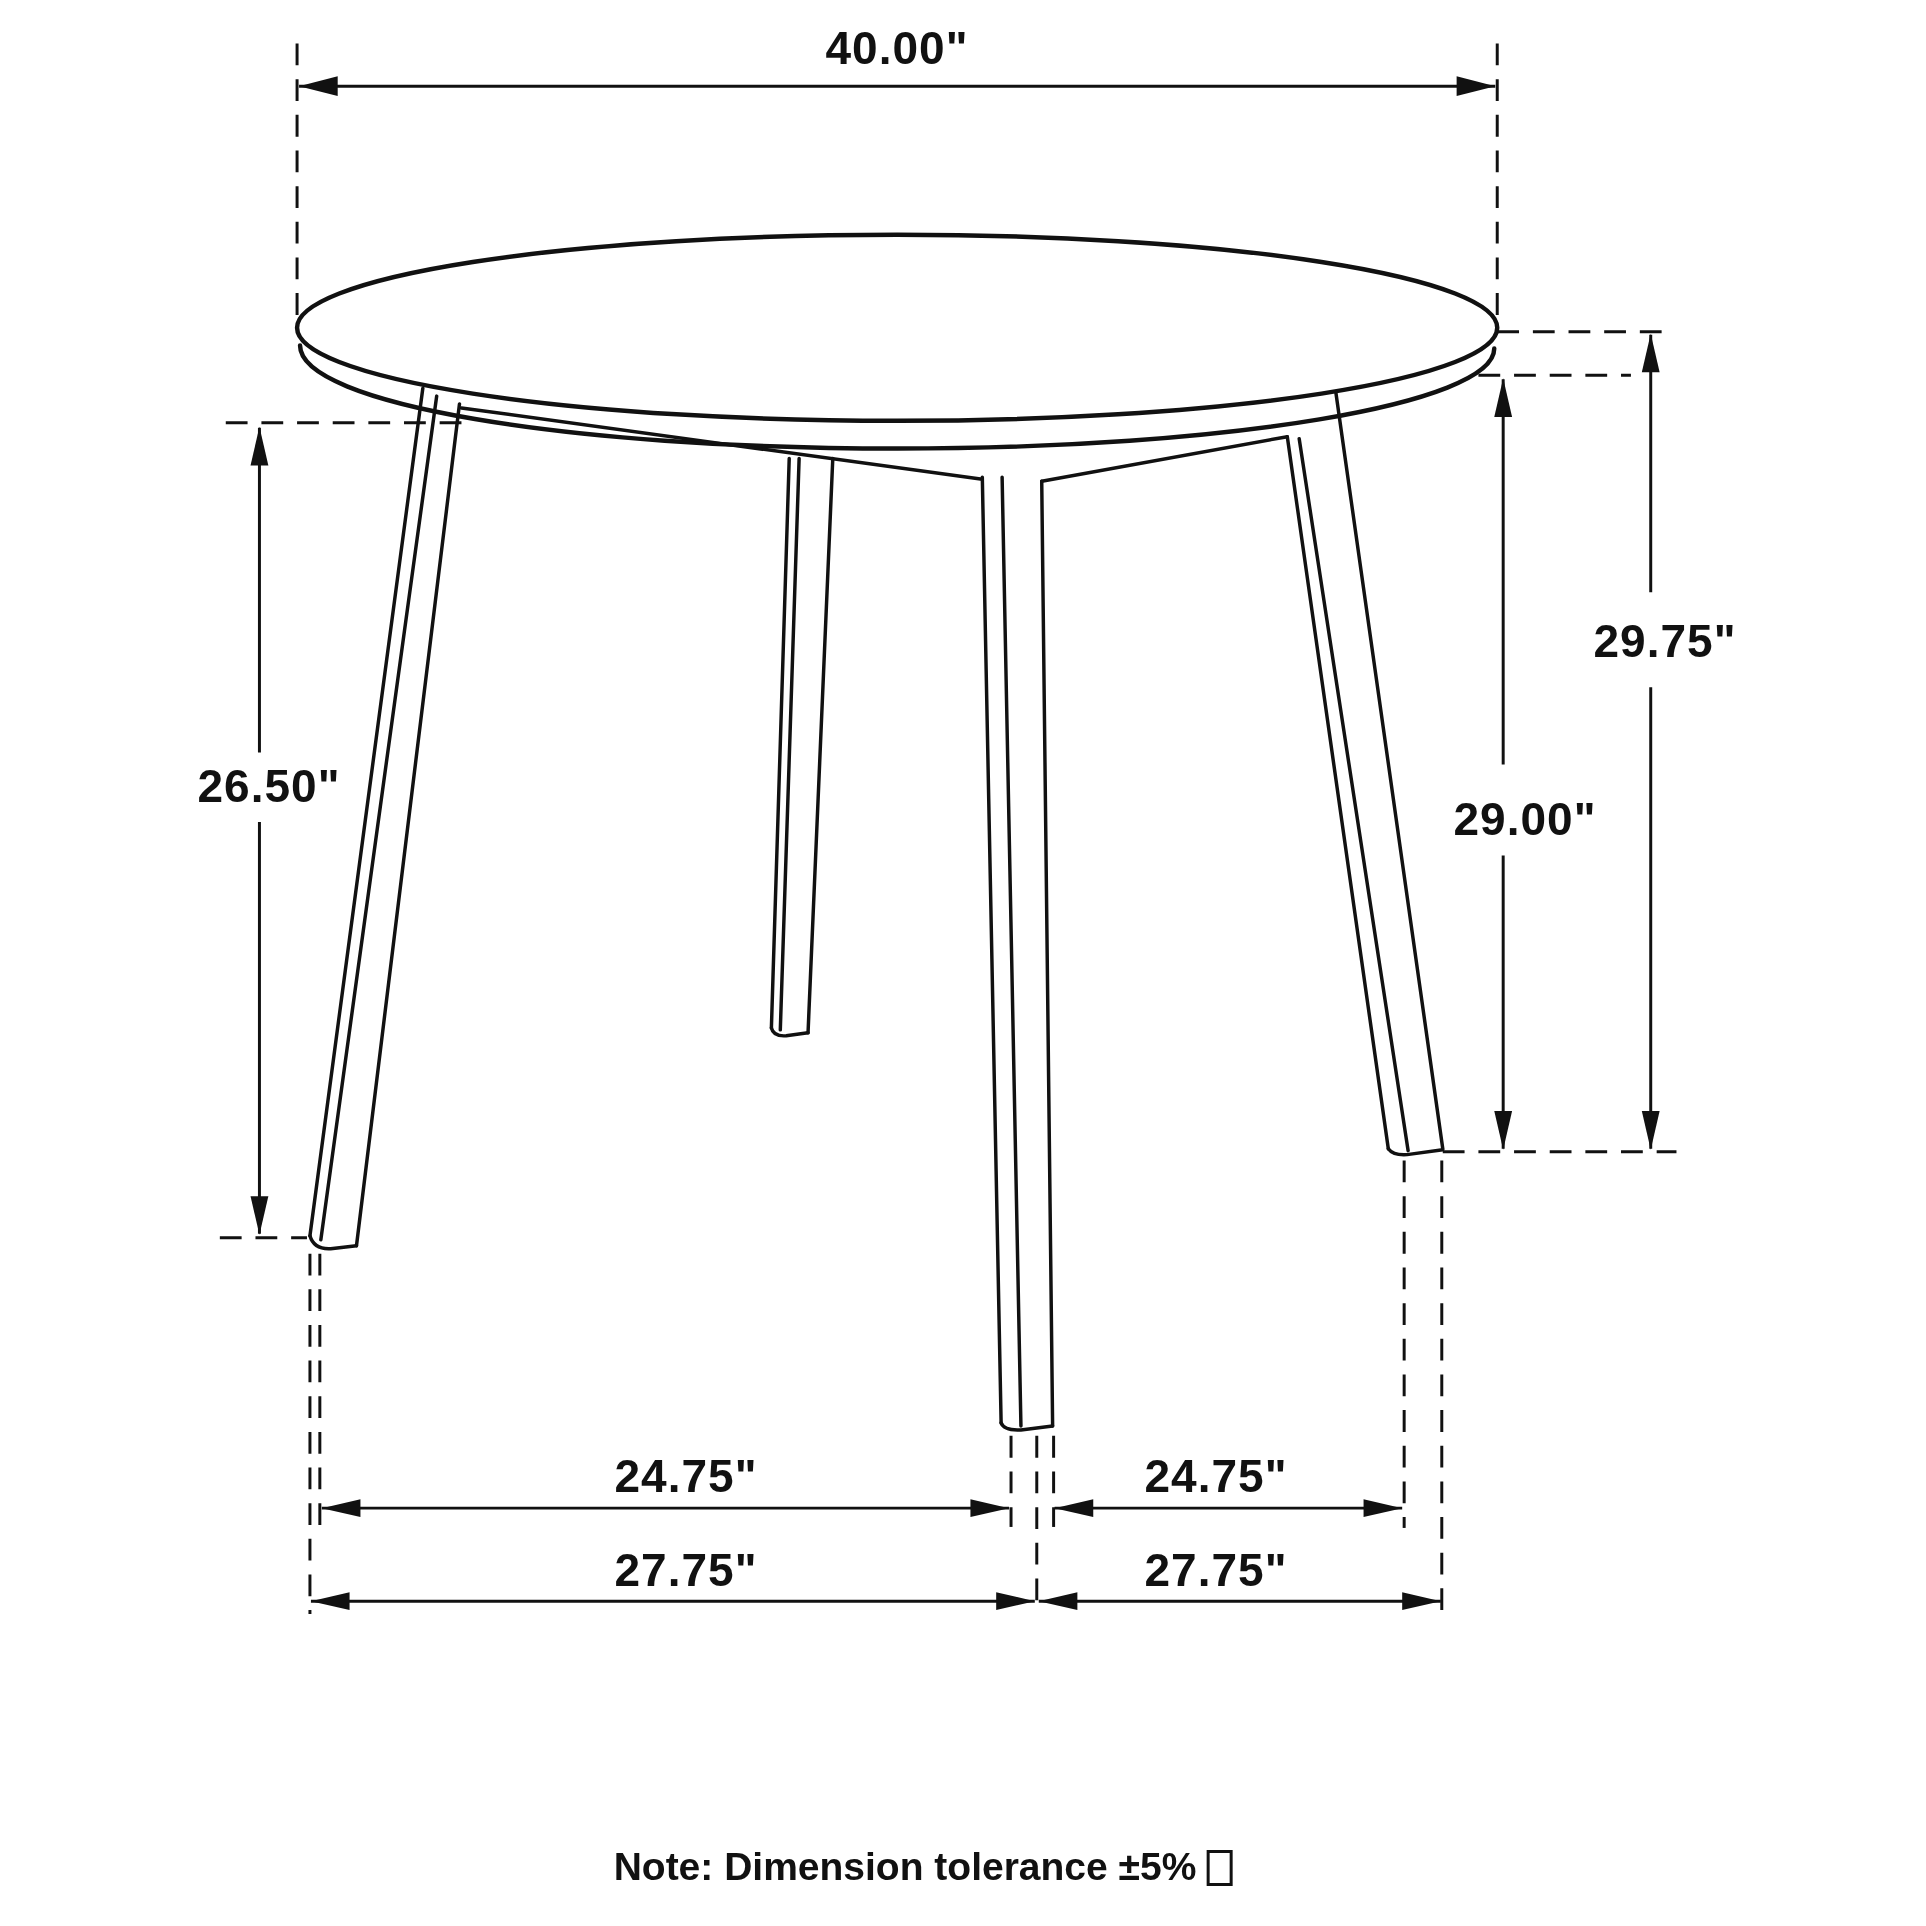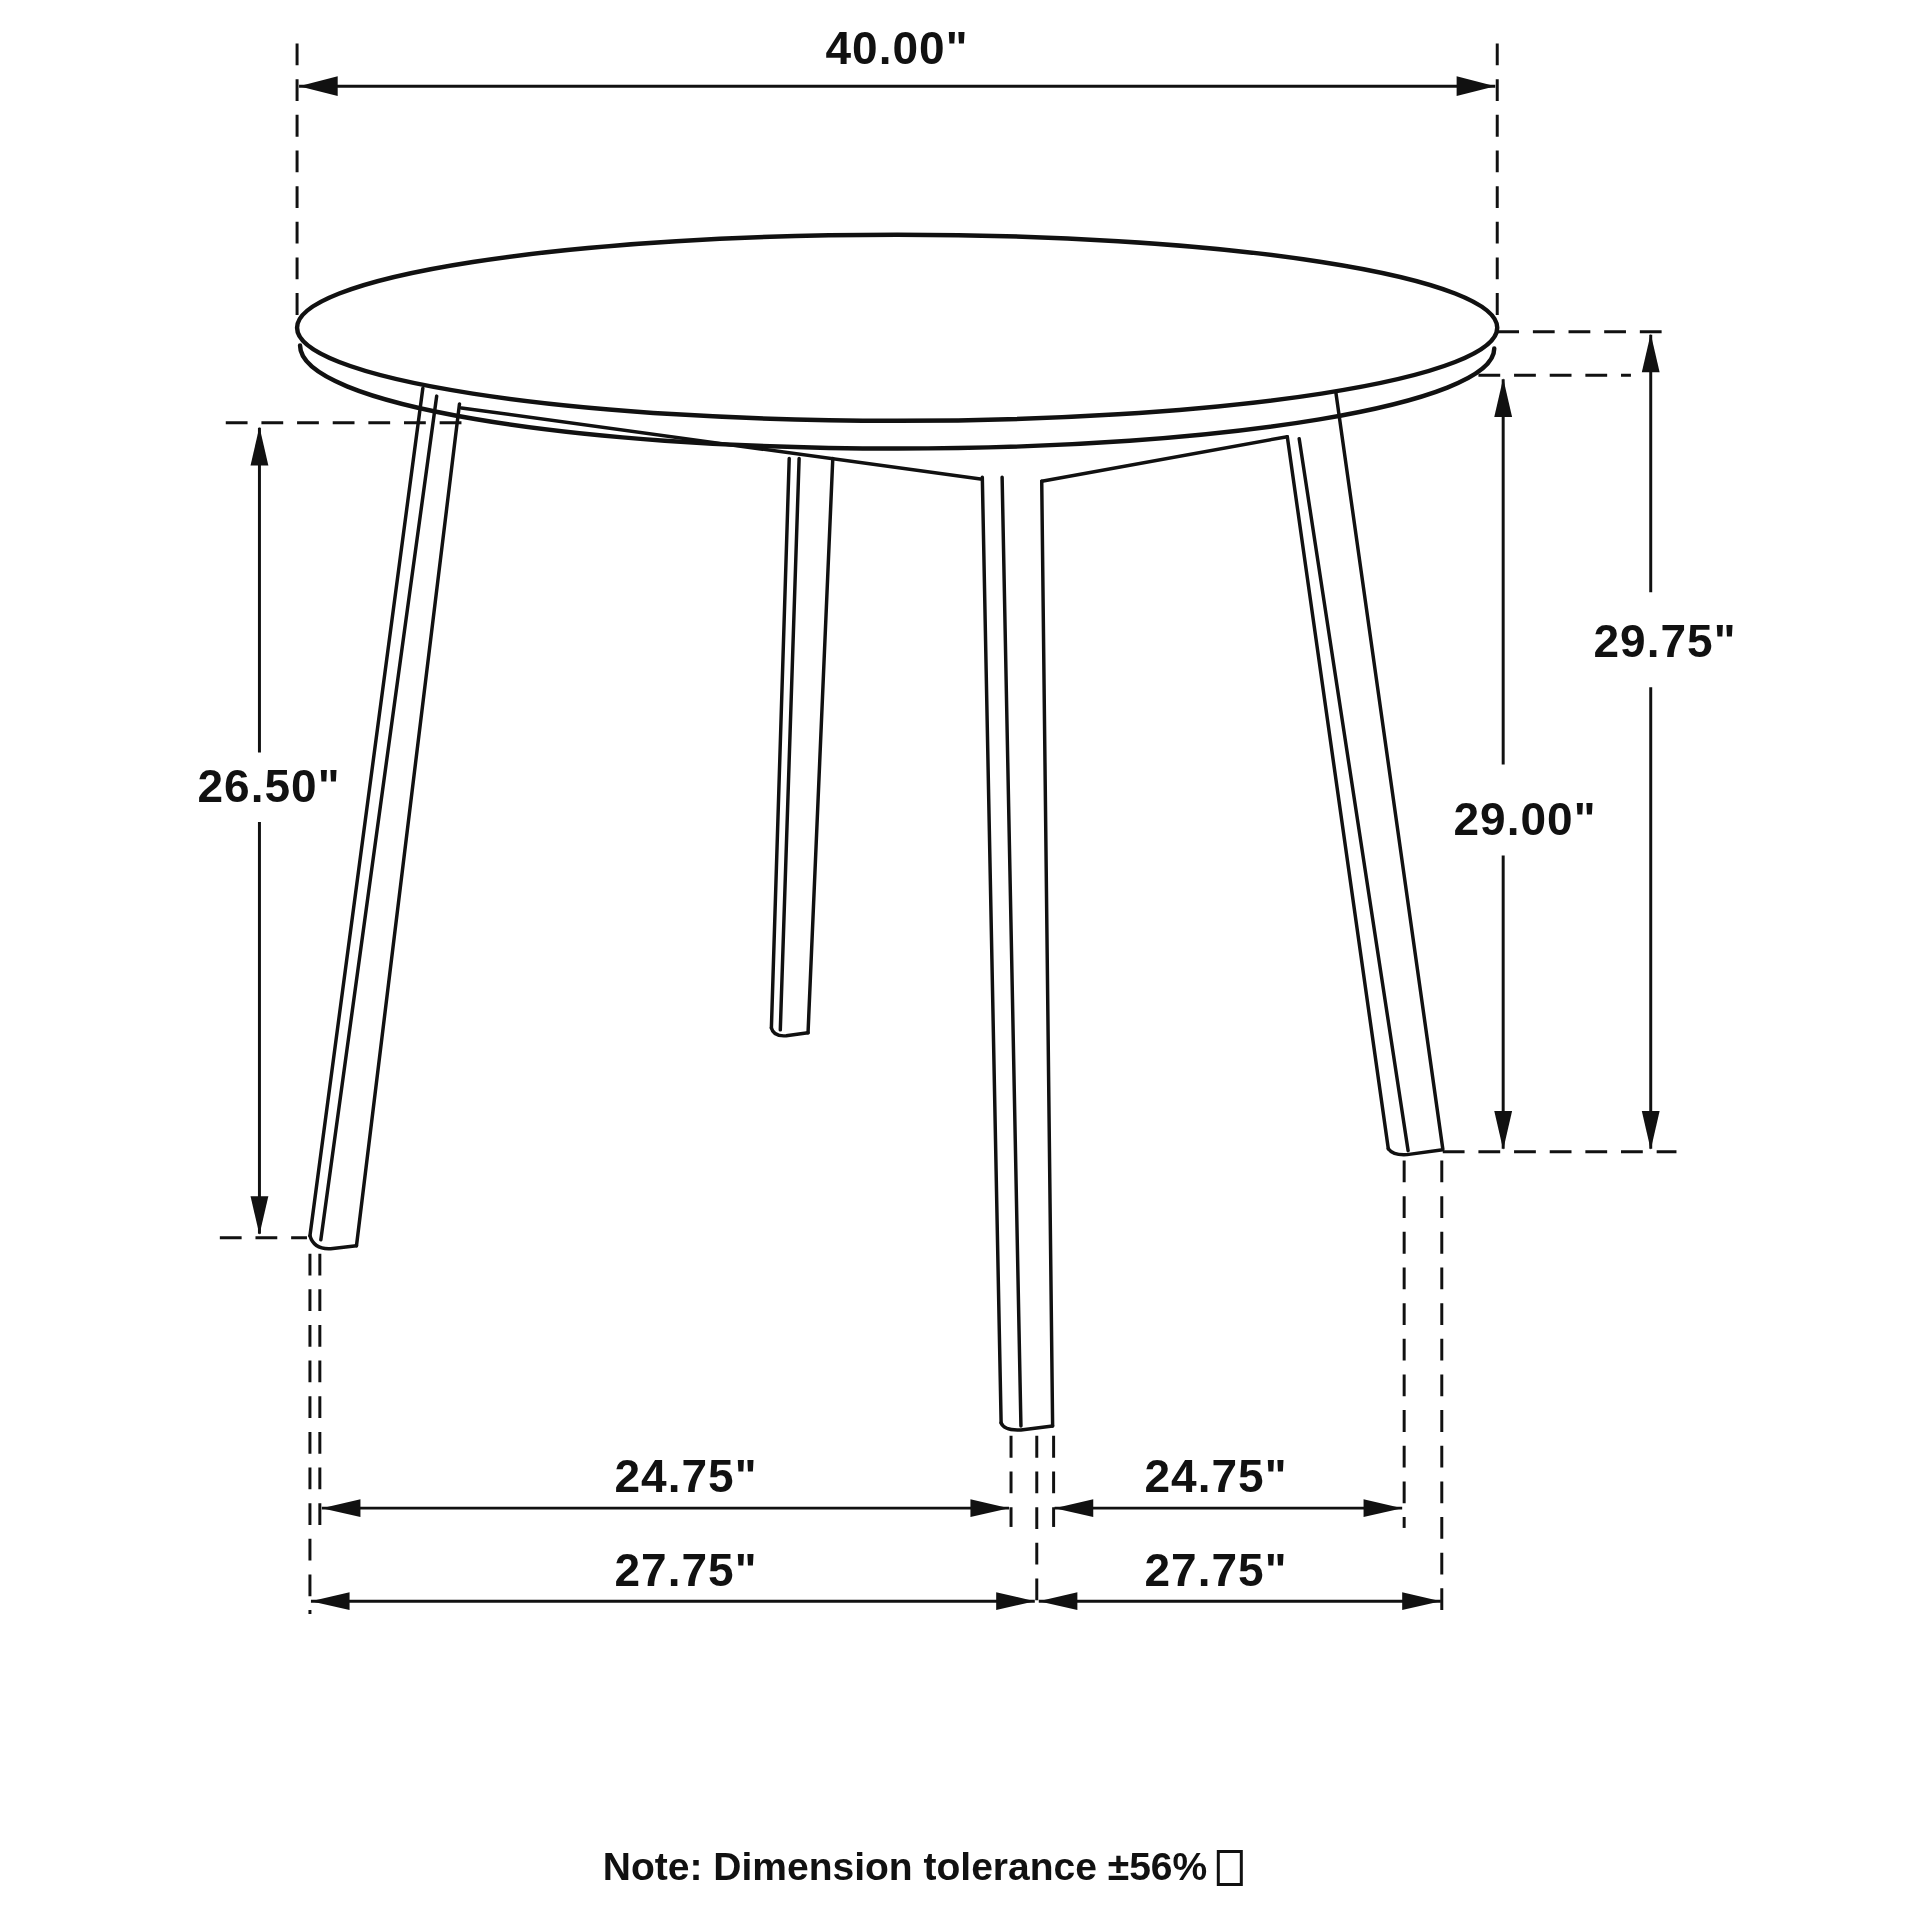--- a/index.html
+++ b/index.html
@@ -153,18 +153,18 @@
 
   <div class="dim-label" style="left:686px;top:1476px;">24.75"</div>
 
   <div class="dim-label" style="left:1216px;top:1476px;">24.75"</div>
 
   <div class="dim-label" style="left:686px;top:1570px;">27.75"</div>
 
   <div class="dim-label" style="left:1216px;top:1570px;">27.75"</div>
 
   <div class="note-label" style="left:923px;top:1867px;">
-    <span>Note: Dimension tolerance ±56%</span>
+    <span>Note: Dimension tolerance ±5%</span>
     <span class="tofu"></span>
   </div>
 
 </div>
 
 
 </body></html>

